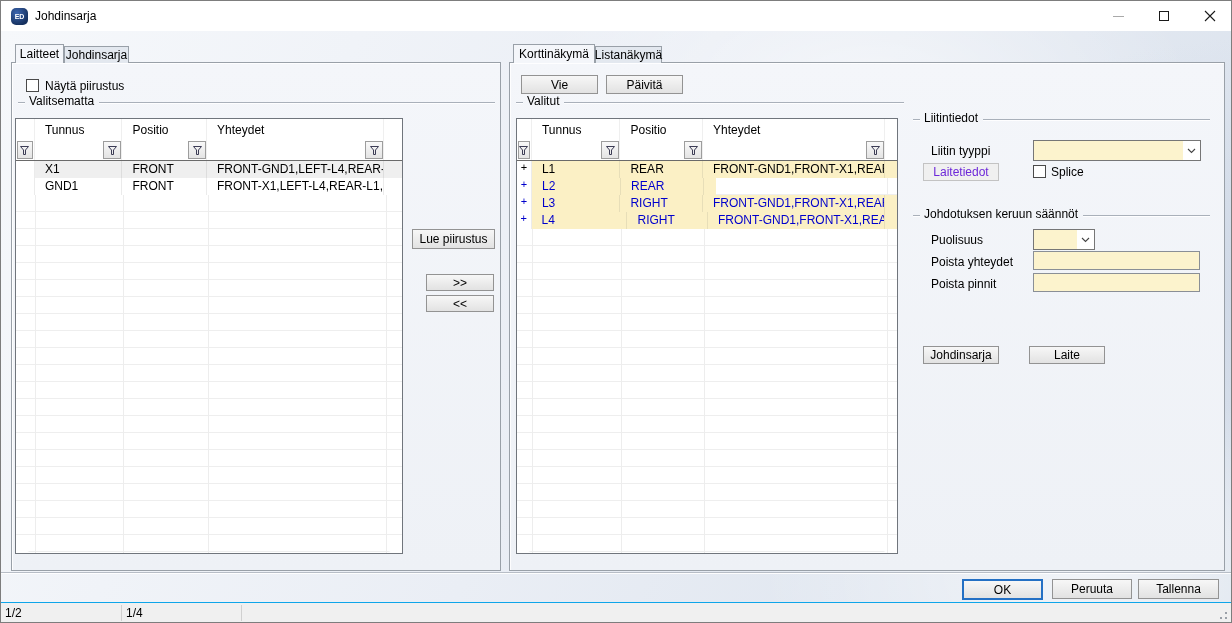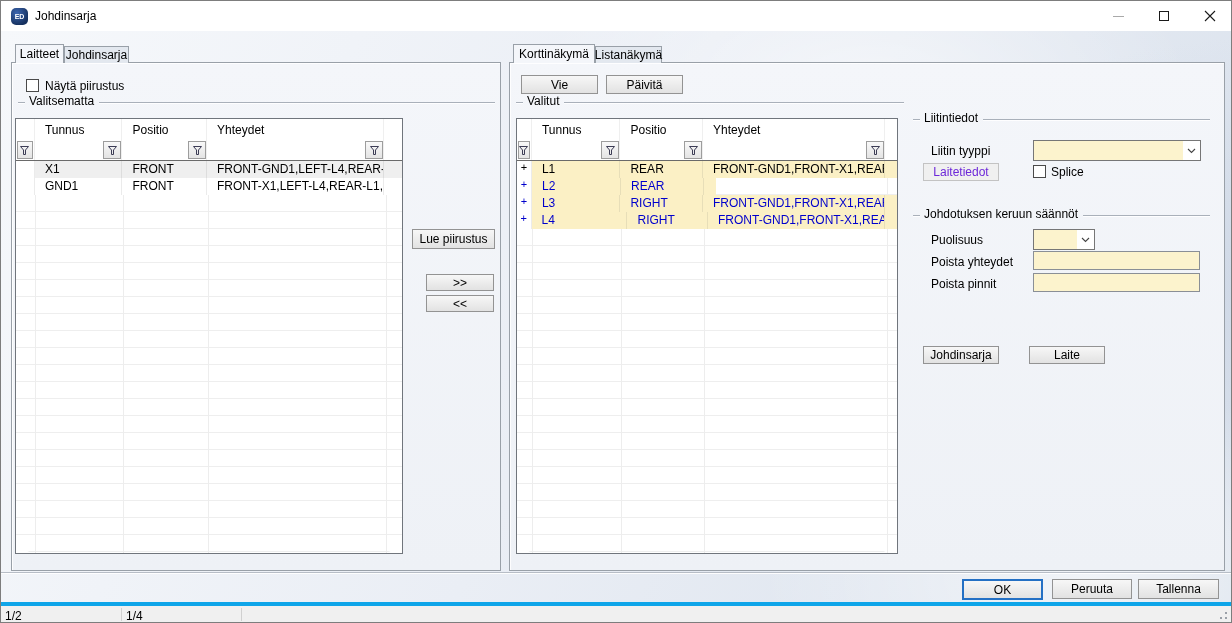--- a/index.html
+++ b/index.html
@@ -72,21 +72,21 @@
   .plus-blue { color:#0000cc; }
   
   .field-label { position:absolute; font-size:12px; color:#000; white-space:nowrap; }
   .combo { position:absolute; display:flex; border:1px solid #767676; background:#fff; }
   .combo .val { flex:1; background:#fcf3cd; font-size:12px; padding:2px 3px 0; overflow:hidden; }
   .combo .dd { width:17px; background:#fff; display:flex; align-items:center; justify-content:center; }
   .yinput { position:absolute; background:#fcf3cd; border:1px solid #8a8f96; font-size:12px; padding:0 3px;
             font-family:"Liberation Sans", sans-serif; }
   
   .hr-groove { position:absolute; left:0; width:1230px; height:1px; background:#b7bdc6; box-shadow:0 1px 0 rgba(255,255,255,.9); }
-  .statusbar { position:absolute; left:0; top:601px; width:1230px; height:21px; background:#f0f0f0; border-top:4px solid #0ea5e9; }
+  .statusbar { position:absolute; left:0; top:601px; width:1230px; height:21px; background:#f0f0f0; border-top:1px solid #0ea5e9; }
   .sb-text { position:absolute; top:3px; font-size:12px; color:#000; }
   .sb-sep { position:absolute; top:2px; bottom:2px; width:1px; background:#d0d0d0; }
   .grip { position:absolute; right:3px; bottom:3px; width:10px; height:10px;
           background:
             radial-gradient(circle at 8px 8px, #9aa0a8 1px, transparent 1.4px),
             radial-gradient(circle at 8px 3px, #9aa0a8 1px, transparent 1.4px),
             radial-gradient(circle at 3px 8px, #9aa0a8 1px, transparent 1.4px); }
   svg { display:block; }
 </style>
 </head>

